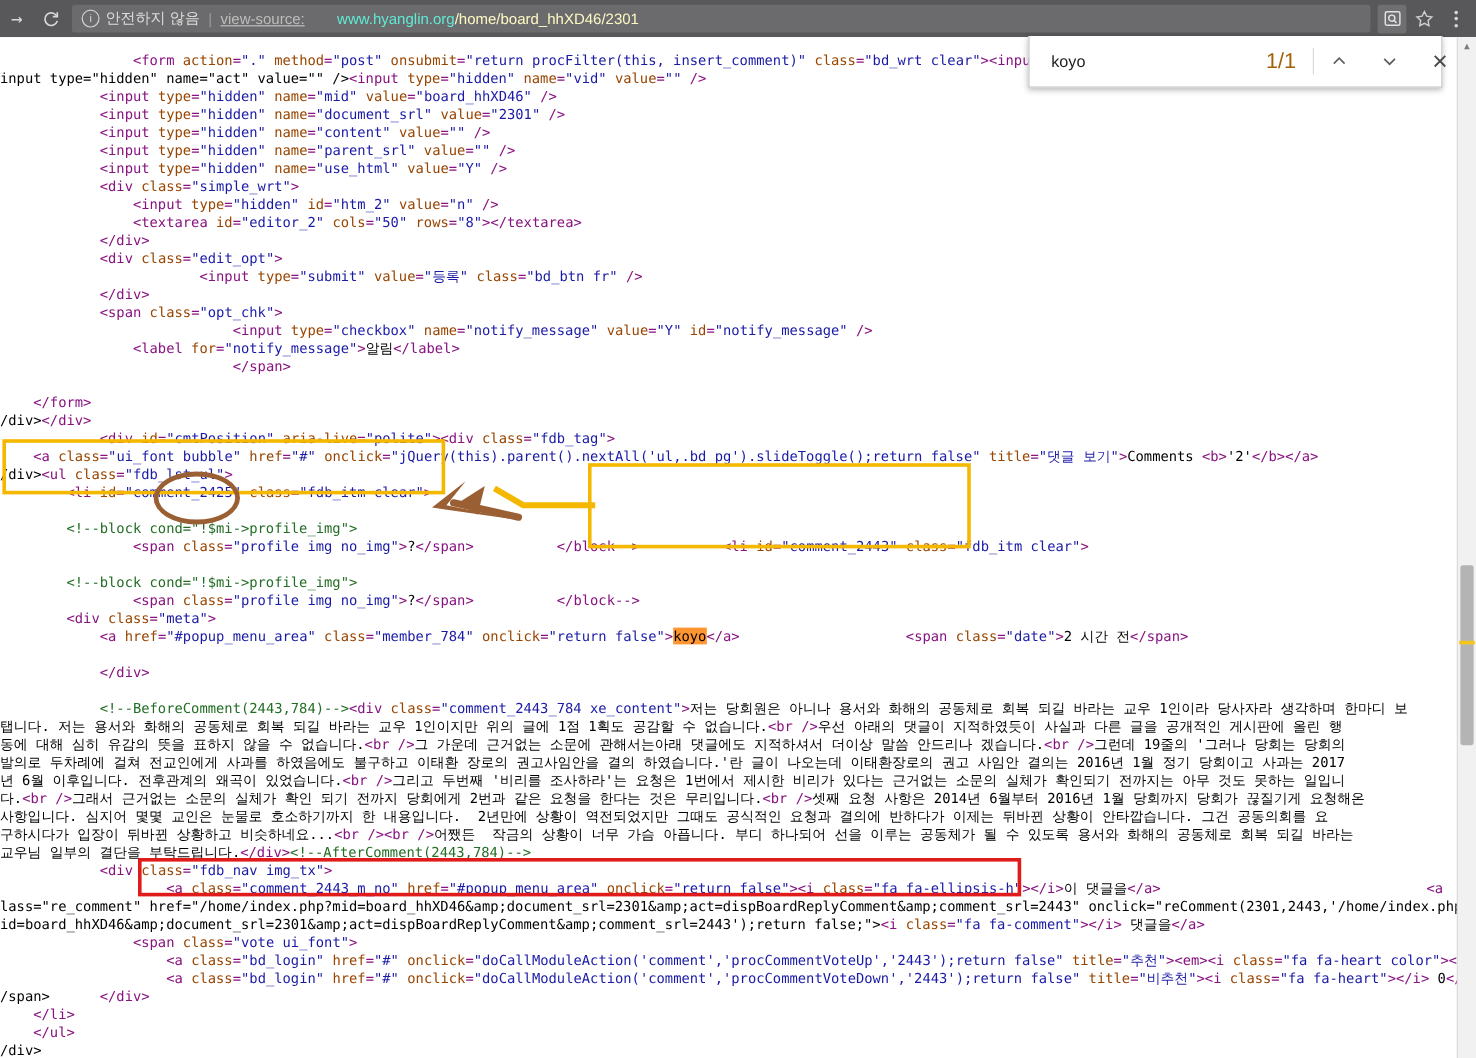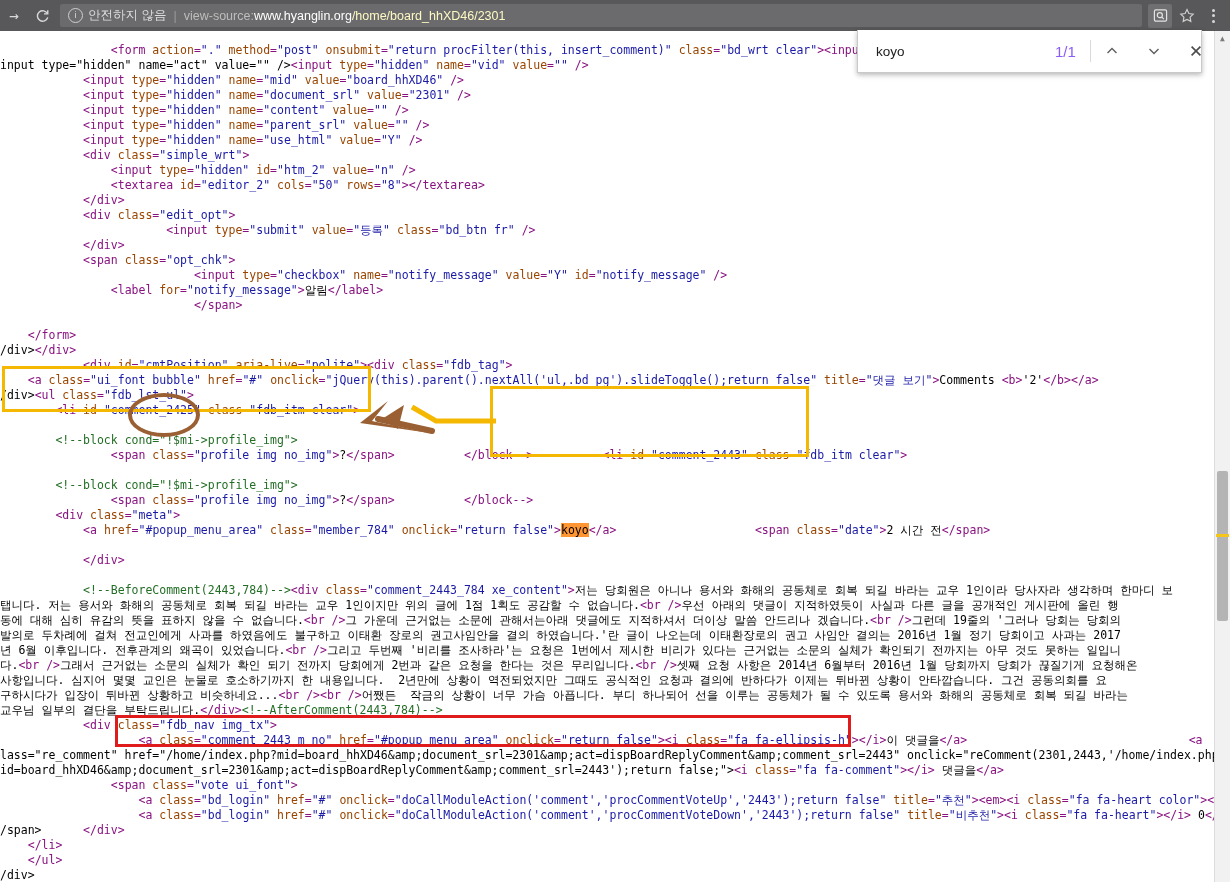--- a/index.html
+++ b/index.html
@@ -24,22 +24,22 @@
     font-family:"Liberation Sans",sans-serif;font-size:12.5px;color:#e6e6e6;
     overflow:hidden;white-space:nowrap;
   }
   #omnibox .info-circle{
     display:inline-flex;align-items:center;justify-content:center;
     width:13px;height:13px;border:1px solid #cfcfcf;border-radius:50%;
     font-size:9px;line-height:1;margin-right:5px;color:#dcdcdc;flex:0 0 auto;
   }
   #omnibox .nonsecure{color:#dddddd;font-size:12.5px;text-align:right;}
   #omnibox .sep{margin:0 7px;color:#9a9a9a;}
-  #omnibox .scheme{color:#bdbdbd;}
-  #omnibox .host{color:#ffffff;}
+  #omnibox .scheme{color:#bdbdbd;text-decoration:underline;}
+  #omnibox .host{color:#5eead4;margin-left:27px;}
   #omnibox .path{color:#fef9c3;}
   .tool-btn{
     width:24px;height:24px;margin-right:3px;display:flex;align-items:center;justify-content:center;
     border-radius:2px;flex:0 0 auto;
   }
   .tool-btn.active{background:#6f6f71;}
   .tool-btn svg{display:block;}
   #menu-btn{width:22px;height:26px;margin-right:6px;display:flex;flex-direction:column;
     align-items:center;justify-content:center;gap:2.5px;flex:0 0 auto;}
   #menu-btn i{width:3px;height:3px;border-radius:50%;background:#d6d6d6;display:block;}
@@ -49,21 +49,21 @@
     position:absolute;right:28px;top:30px;width:343px;height:42px;
     background:#ffffff;border:1px solid #c9c9c9;border-top:none;
     box-shadow:0 2px 5px rgba(0,0,0,.28);
     display:flex;align-items:center;z-index:40;
   }
   #find-input{
     border:none;outline:none;flex:1 1 auto;margin-left:16px;
     font-family:"Liberation Sans",sans-serif;font-size:13.5px;color:#202020;background:transparent;
   }
   #find-count{
-    font-family:"Liberation Sans",sans-serif;font-size:15px;color:#8b5cf6;
+    font-family:"Liberation Sans",sans-serif;font-size:18px;color:#a16207;
     margin-right:14px;flex:0 0 auto;
   }
   #find-divider{width:1px;height:22px;background:#dadada;flex:0 0 auto;}
   .find-btn{
     width:42px;height:42px;display:flex;align-items:center;justify-content:center;
     color:#5f5f5f;flex:0 0 auto;
   }
 
   
   #viewport{

